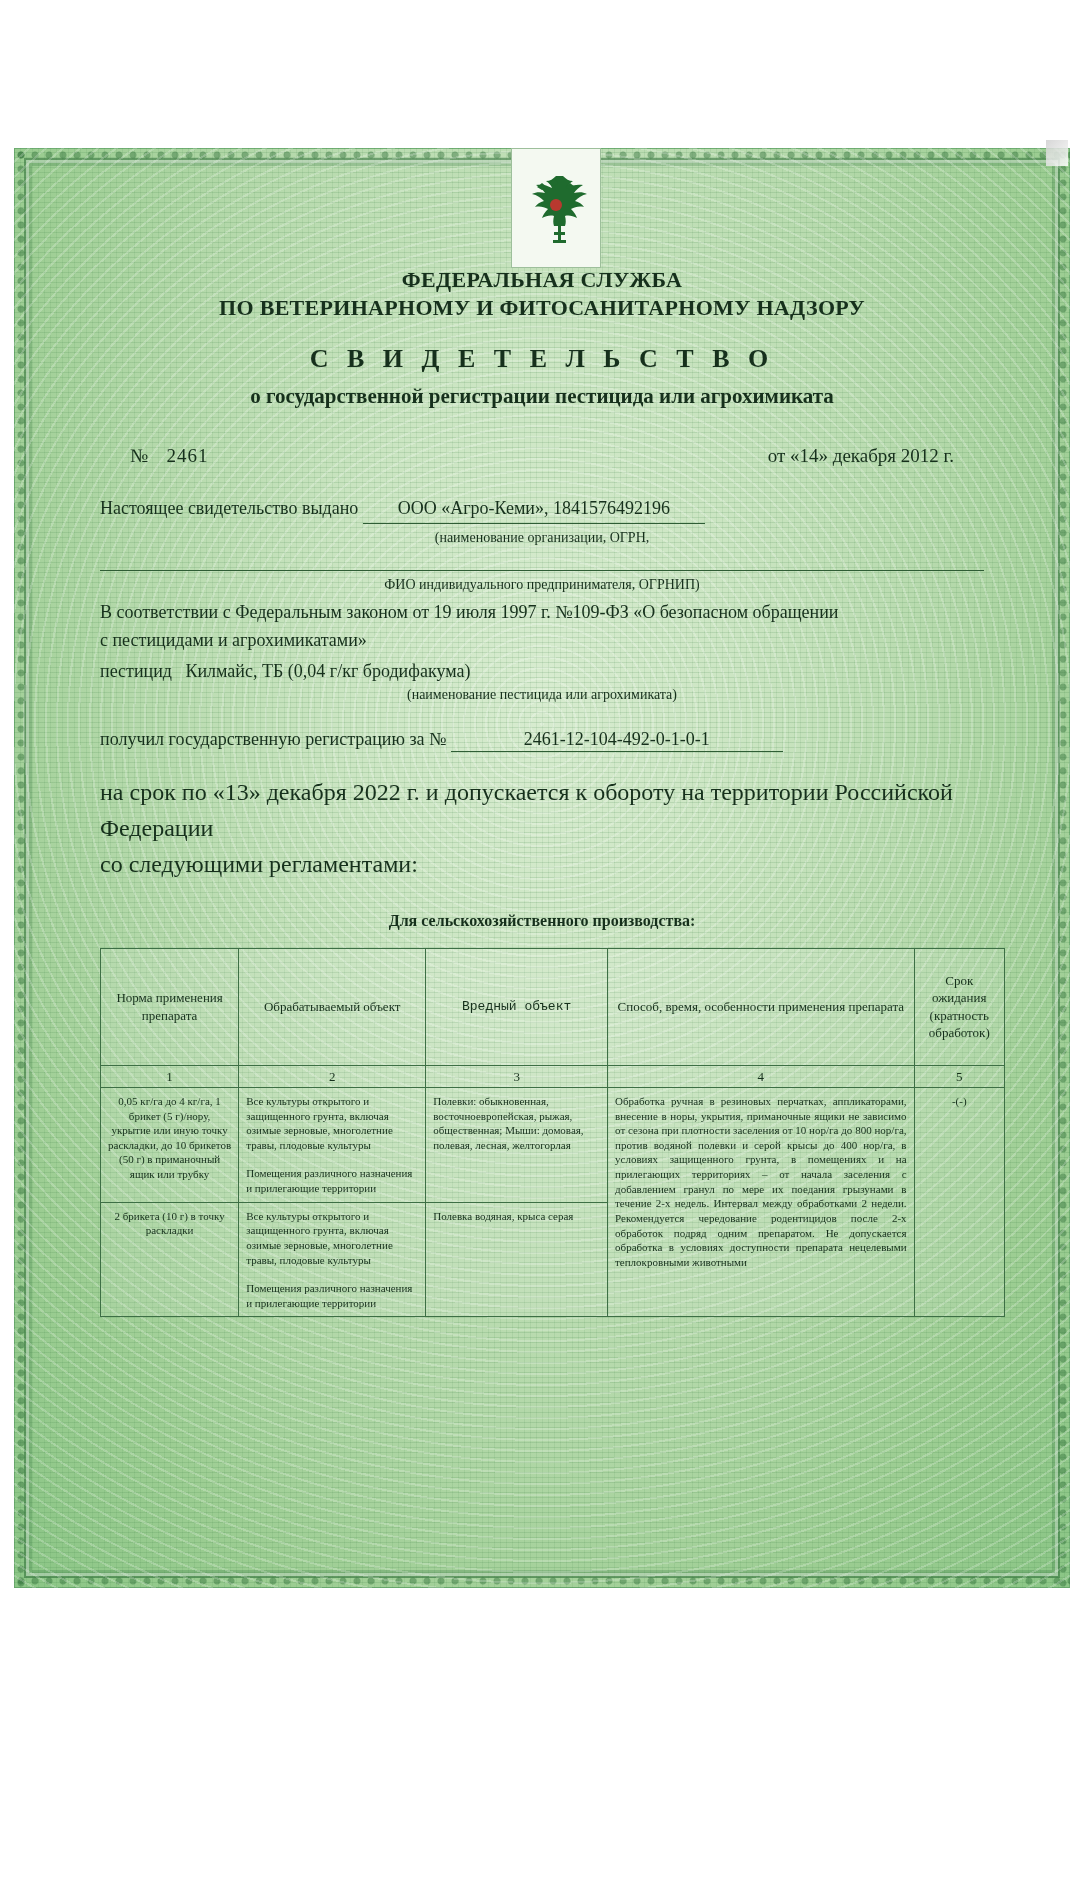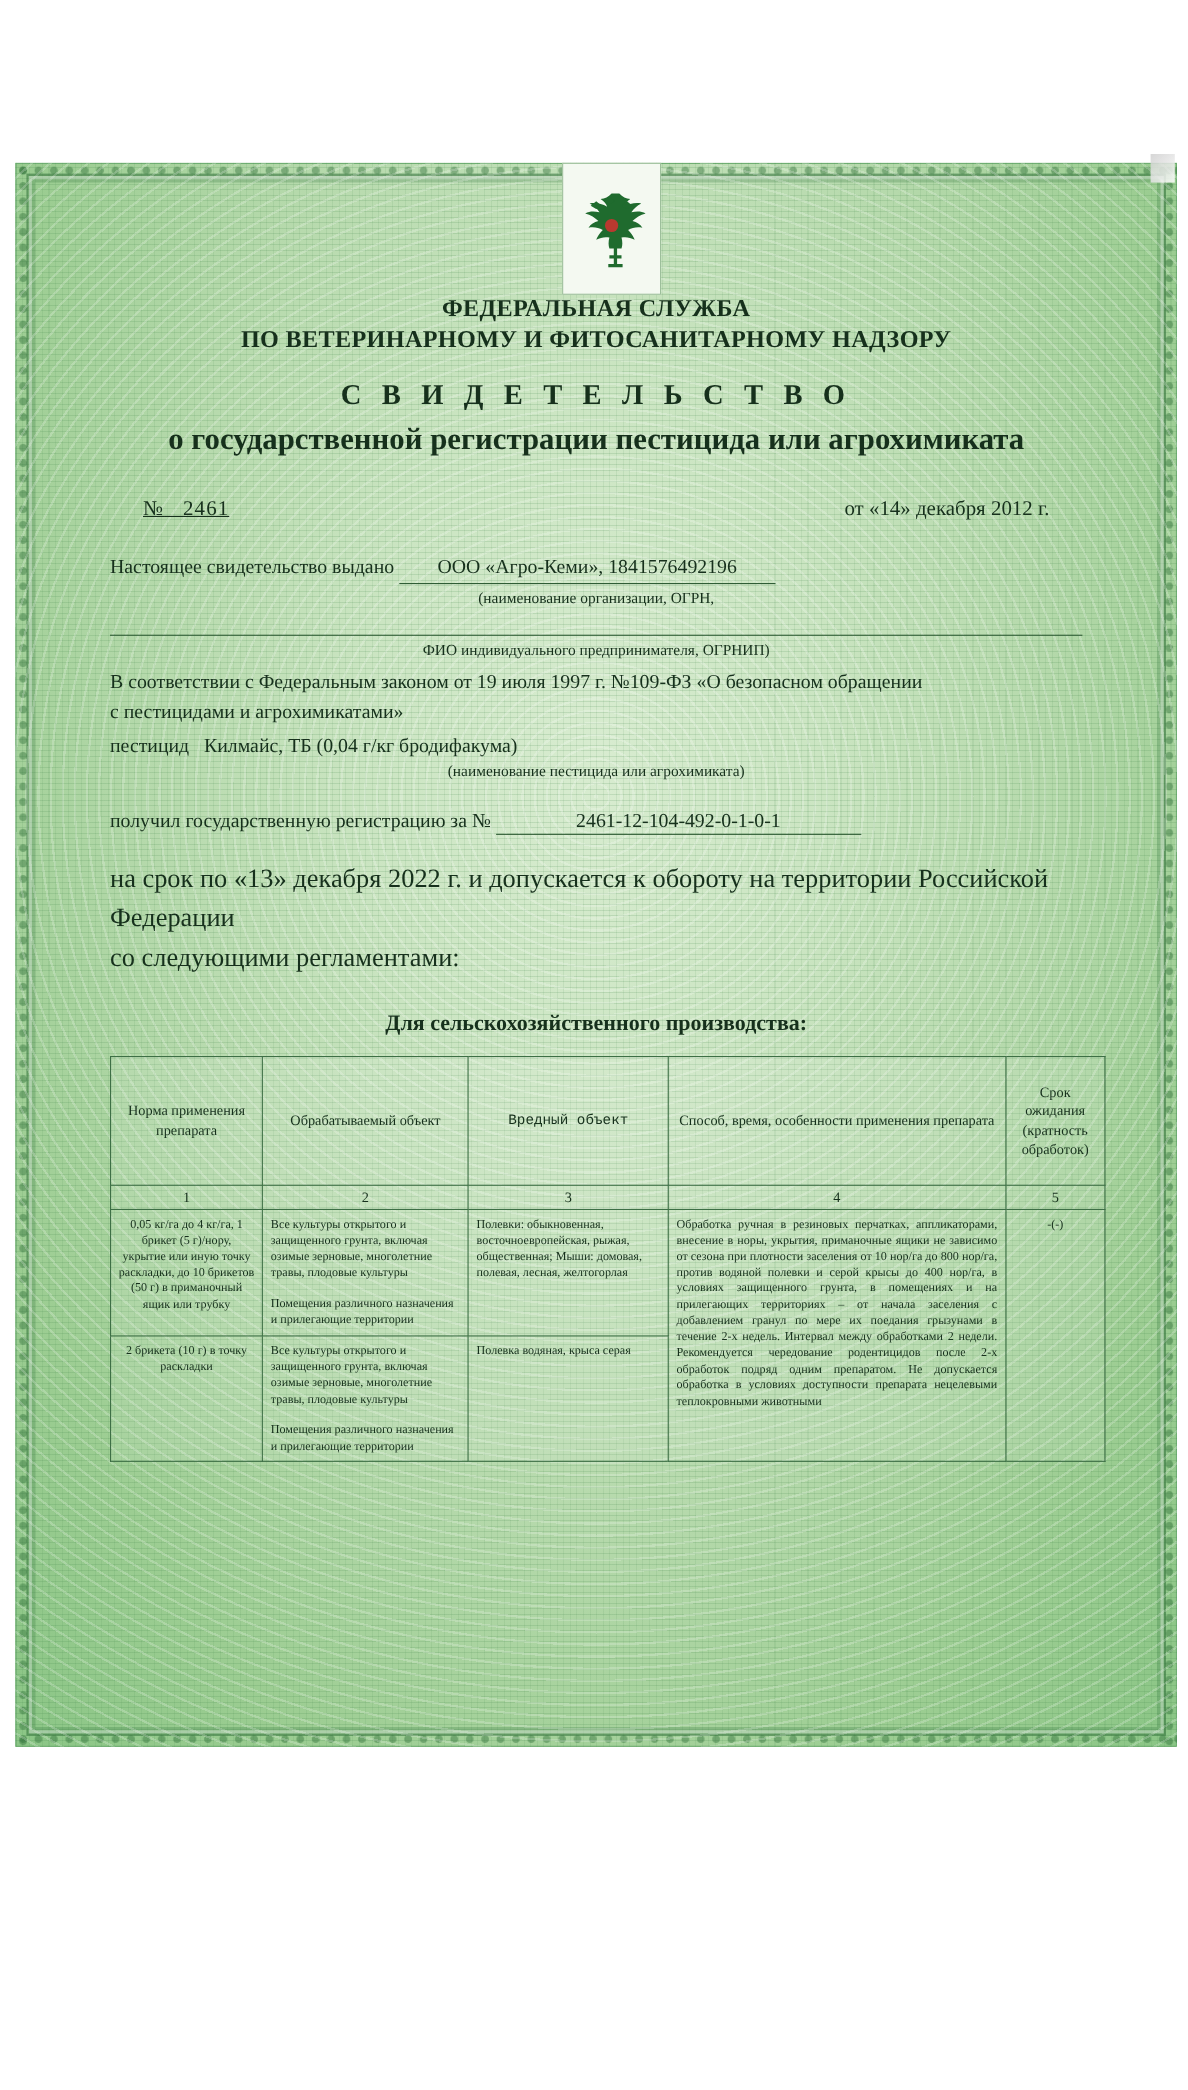--- a/index.html
+++ b/index.html
@@ -106,33 +106,33 @@
     line-height: 1.28;
   }
   .hdr-svid {
     margin-top: 22px;
     font-size: 26px;
     font-weight: bold;
     letter-spacing: 6px;
   }
   .hdr-sub {
     margin-top: 10px;
-    font-size: 28px;
+    font-size: 21px;
     font-weight: bold;
   }
 
   .row-number {
     margin-top: 36px;
     display: flex;
     justify-content: space-between;
     align-items: baseline;
     font-size: 19px;
     padding: 0 30px;
   }
-  .row-number .num { letter-spacing: 1px; text-decoration: underline; }
+  .row-number .num { letter-spacing: 1px; }
 
   .line-block { margin-top: 28px; font-size: 18px; line-height: 1.5; }
   .line-block .lead { display: inline; }
   .ul {
     display: inline-block;
     border-bottom: 1px solid #2f5d35;
     padding: 0 6px 1px 6px;
     min-width: 330px;
     text-align: center;
   }
@@ -153,21 +153,21 @@
     margin-top: 26px;
     font-size: 18px;
   }
   .reg-line .ul { min-width: 320px; }
 
   .term-line { margin-top: 22px; font-size: 24px; line-height: 1.5; }
 
   .section-title {
     margin-top: 30px;
     text-align: center;
-    font-size: 20px;
+    font-size: 16px;
     font-weight: bold;
   }
 
   
   table.reglaments {
     margin: 18px auto 0 auto;
     width: 905px;
     border-collapse: collapse;
     background: rgba(255,255,255,0.10);
   }

